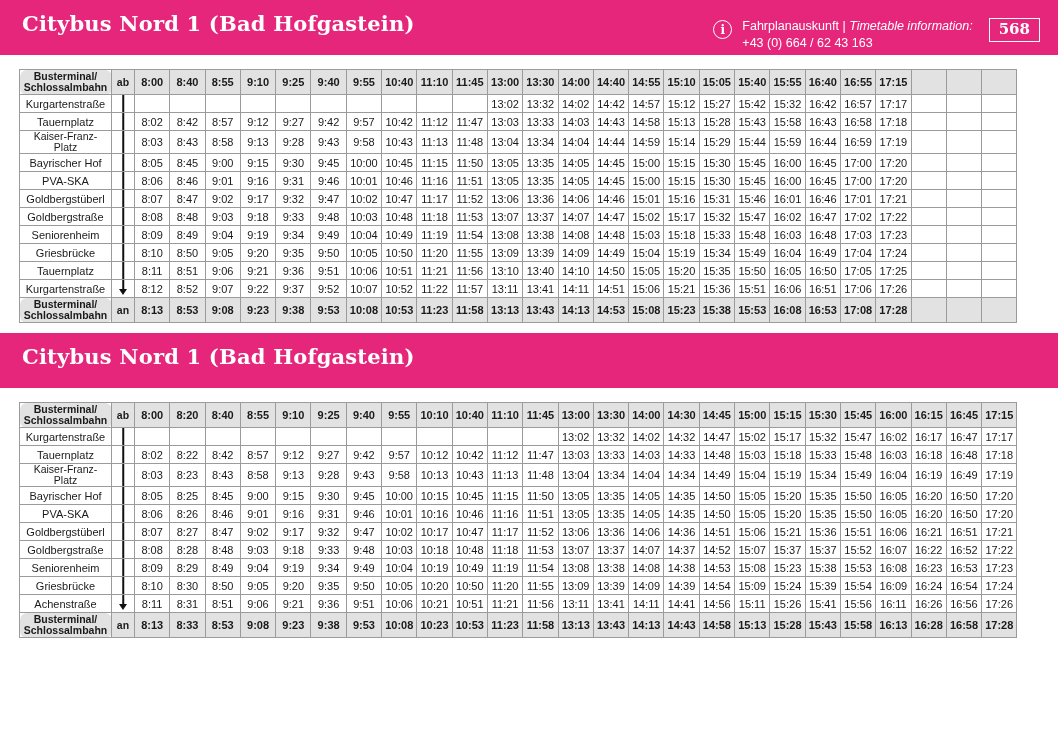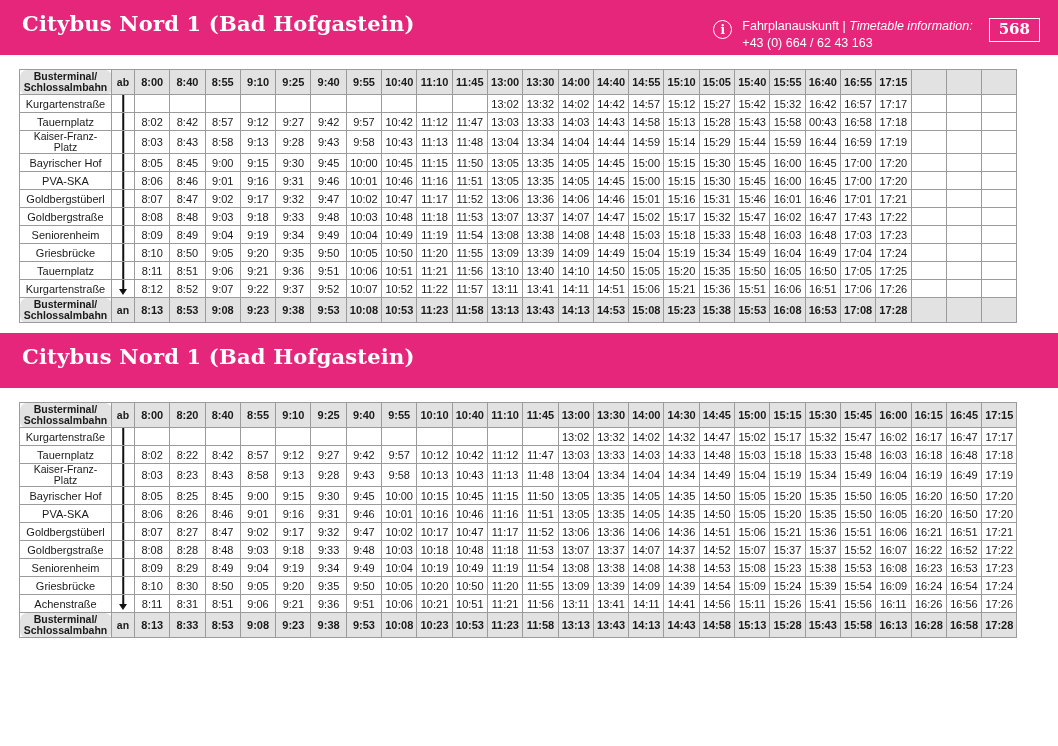--- a/index.html
+++ b/index.html
@@ -291,21 +291,21 @@
             <td>11:47</td>
             <td>13:03</td>
             <td>13:33</td>
             <td>14:03</td>
             <td>14:43</td>
             <td>14:58</td>
             <td>15:13</td>
             <td>15:28</td>
             <td>15:43</td>
             <td>15:58</td>
-            <td>00:43</td>
+            <td>16:43</td>
             <td>16:58</td>
             <td>17:18</td>
             <td></td>
             <td></td>
             <td></td>
           </tr>
           <tr>
             <td class="stop two-line">Kaiser-Franz-<br>Platz</td>
             <td class="abcol arrow-cell">
               <div class="arrow-line" style="top: 0px; bottom: 0px;"></div>
@@ -447,21 +447,21 @@
             <td>13:07</td>
             <td>13:37</td>
             <td>14:07</td>
             <td>14:47</td>
             <td>15:02</td>
             <td>15:17</td>
             <td>15:32</td>
             <td>15:47</td>
             <td>16:02</td>
             <td>16:47</td>
-            <td>17:43</td>
+            <td>17:02</td>
             <td>17:22</td>
             <td></td>
             <td></td>
             <td></td>
           </tr>
           <tr>
             <td class="stop">Seniorenheim</td>
             <td class="abcol arrow-cell">
               <div class="arrow-line" style="top: 0px; bottom: 0px;"></div>
             </td>

